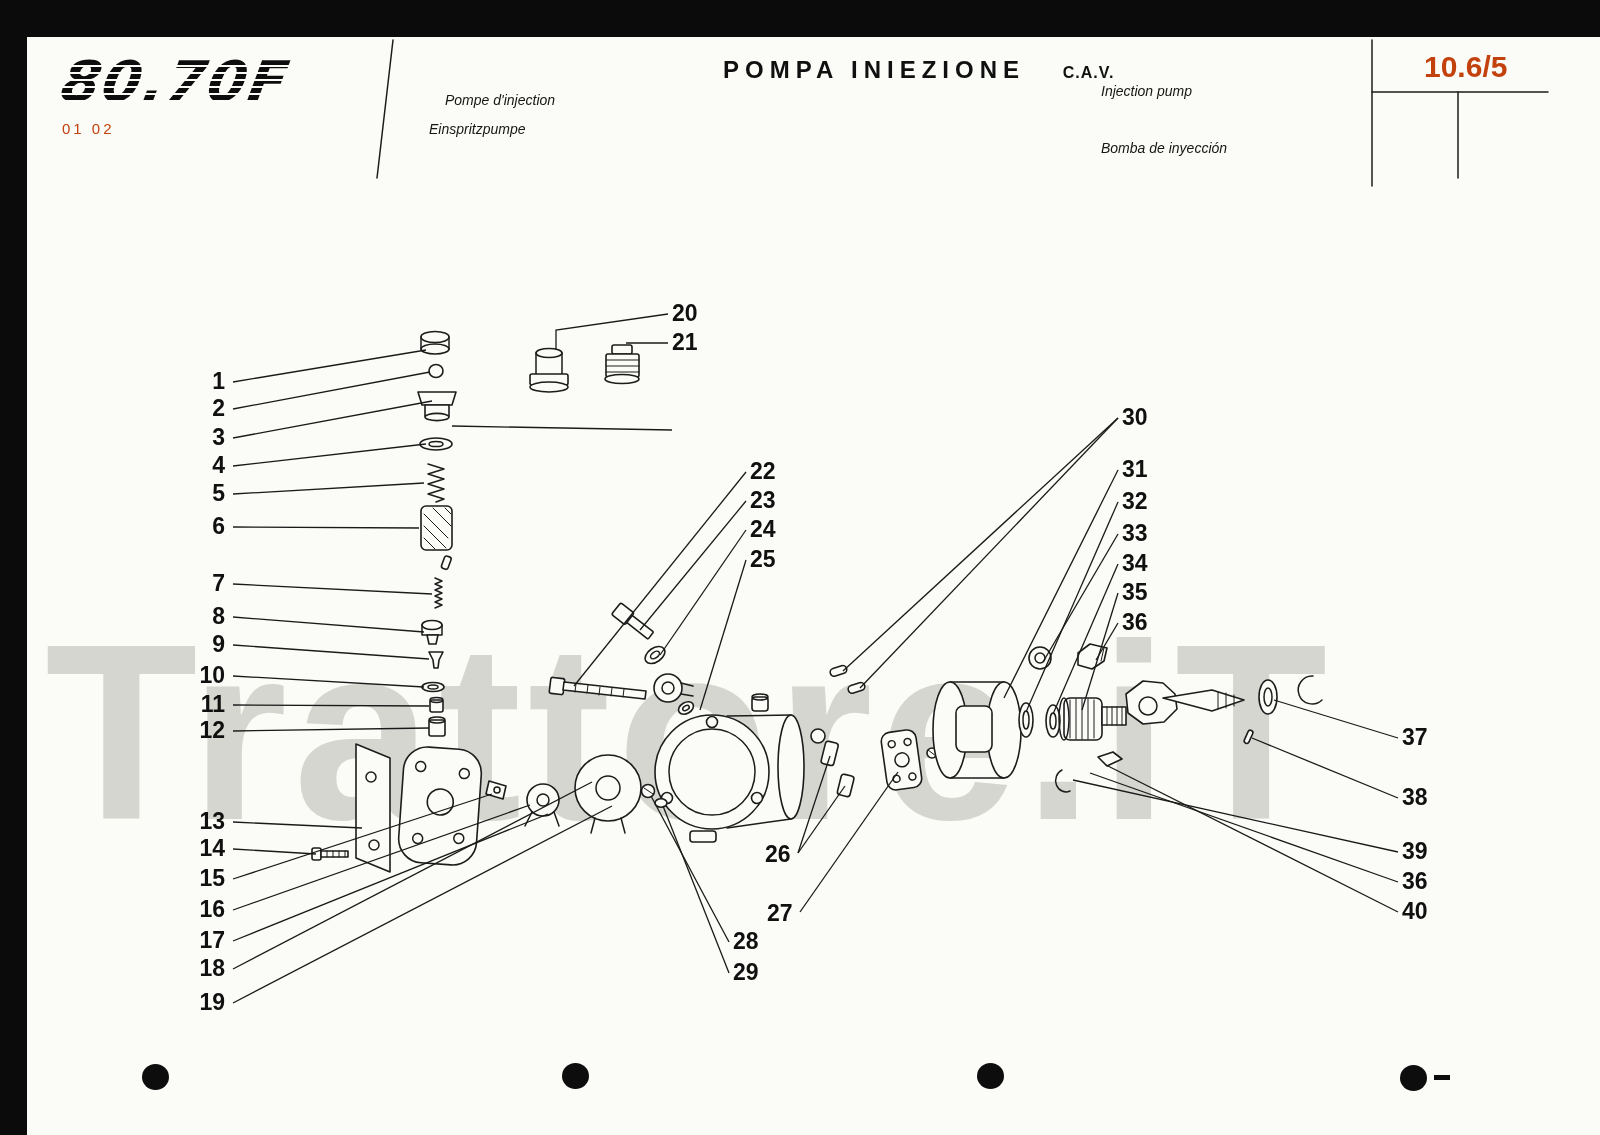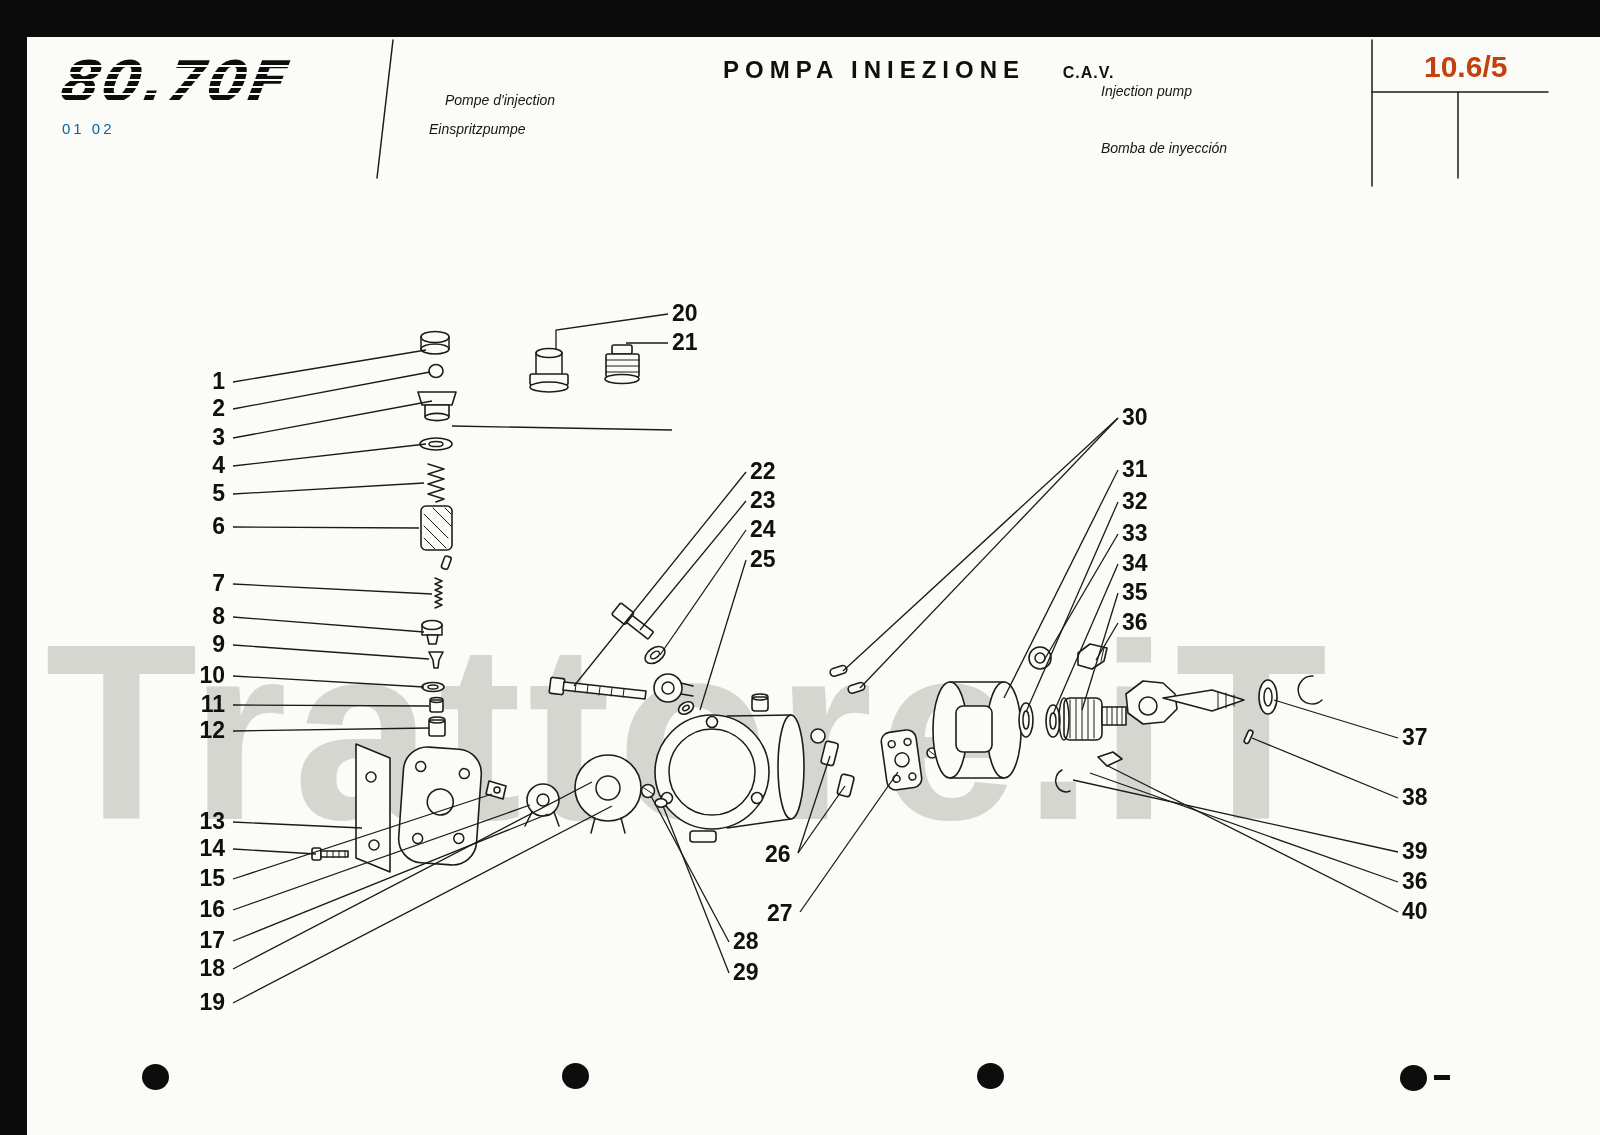--- a/index.html
+++ b/index.html
@@ -18,21 +18,21 @@
   .diagram .part-num{font-family:"Liberation Sans",sans-serif;font-size:23px;font-weight:700;fill:#101010}
 
   .bar-top{position:absolute;left:0;top:0;width:1600px;height:37px;background:#0b0b0b;z-index:3}
   .bar-left{position:absolute;left:0;top:0;width:27px;height:1135px;background:#0b0b0b;z-index:3}
 
   .logo{position:absolute;left:62px;top:54px;z-index:2}
   .logo-text{display:inline-block;font-family:"DejaVu Sans",sans-serif;font-style:italic;font-weight:900;
     font-size:56px;line-height:1;letter-spacing:2px;color:#0d0d0d;transform:skewX(-10deg)}
   .logo-stripes{position:absolute;left:-10px;top:6px;width:300px;height:50px;pointer-events:none;
     background:repeating-linear-gradient(to bottom,rgba(251,251,247,0) 0 5px,#fbfbf7 5px 7px)}
-  .logo-code{margin-top:10px;font-size:15px;letter-spacing:3px;color:#0369a1}
+  .logo-code{margin-top:10px;font-size:15px;letter-spacing:3px;color:#c2410c}
 
   .title{position:absolute;left:723px;top:56px;z-index:2;font-size:24px;font-weight:700;
     letter-spacing:6px;color:#101010;white-space:nowrap}
   .title-suffix{font-size:16px;font-weight:700;letter-spacing:1px;margin-left:25px}
 
   .subtitle{position:absolute;z-index:2;font-style:italic;font-size:14px;color:#161616;white-space:nowrap}
 
   .page-num{position:absolute;left:1424px;top:50px;z-index:2;font-size:30px;font-weight:700;color:#c2410c}
 
   .punch{position:absolute;width:27px;height:26px;border-radius:50%;background:#0d0d0d;z-index:4}

